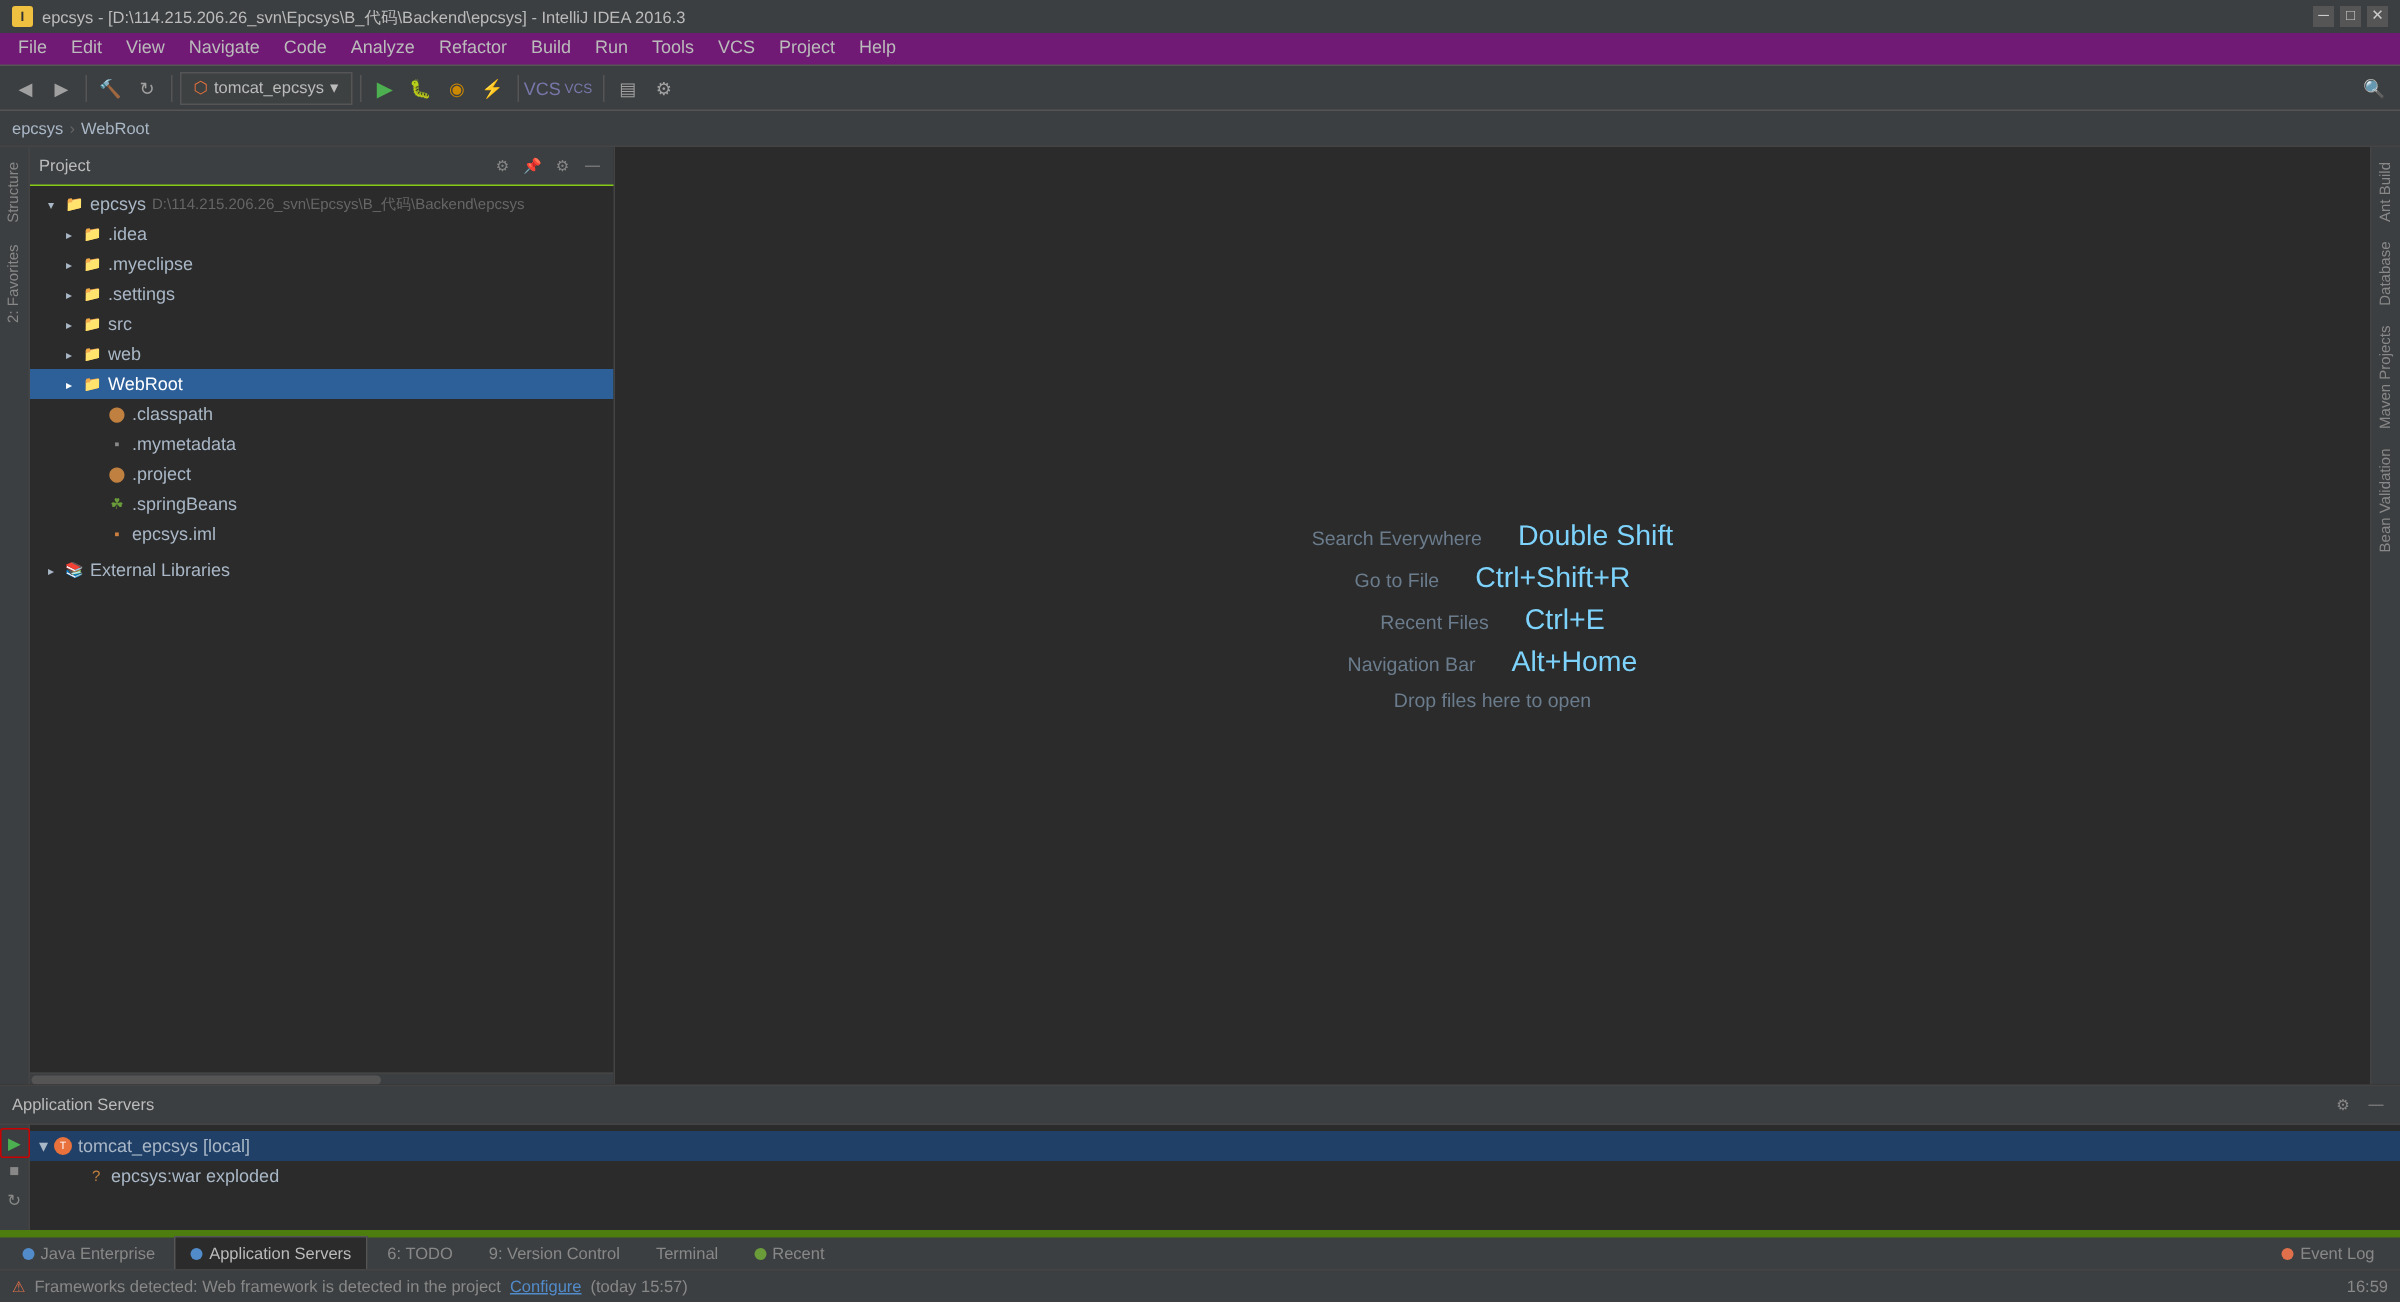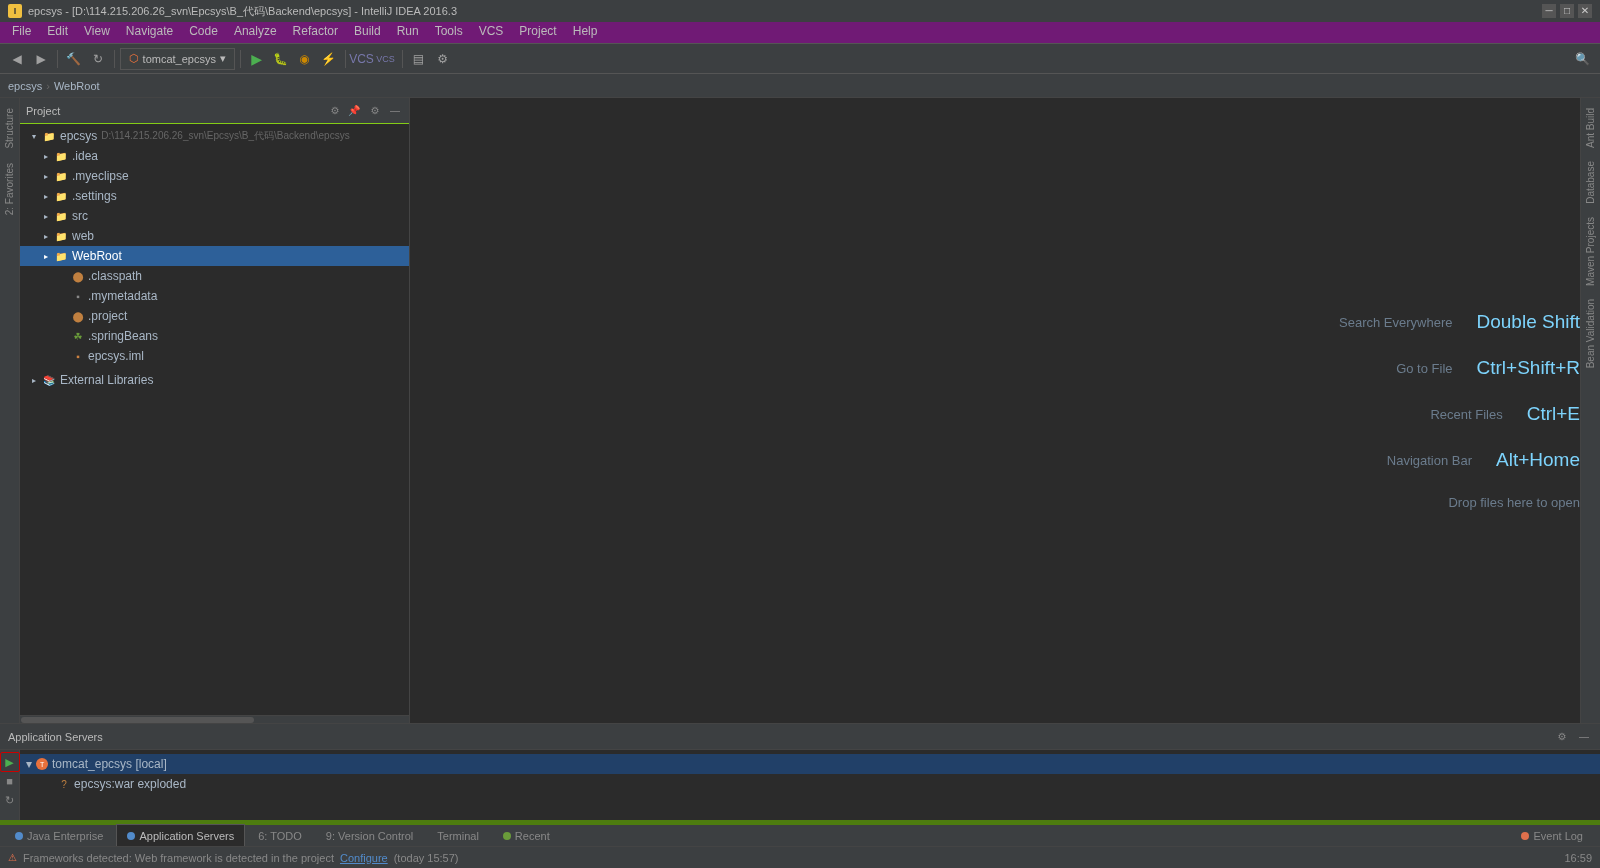--- a/index.html
+++ b/index.html
@@ -249,23 +249,23 @@
     .editor-area {
       flex: 1;
       display: flex;
       flex-direction: column;
       background: #2b2b2b;
     }
     .editor-welcome {
       flex: 1;
       display: flex;
       flex-direction: column;
-      align-items: flex-end;
-      justify-content: center;
-      gap: 24px;
+      align-items: center;
+      justify-content: center;
+      gap: 6px;
     }
     .welcome-hint {
       display: flex;
       align-items: center;
       gap: 24px;
       font-size: 13px;
       color: #6b7c8d;
     }
     .welcome-hint .hint-key {
       color: #7dd3fc;

